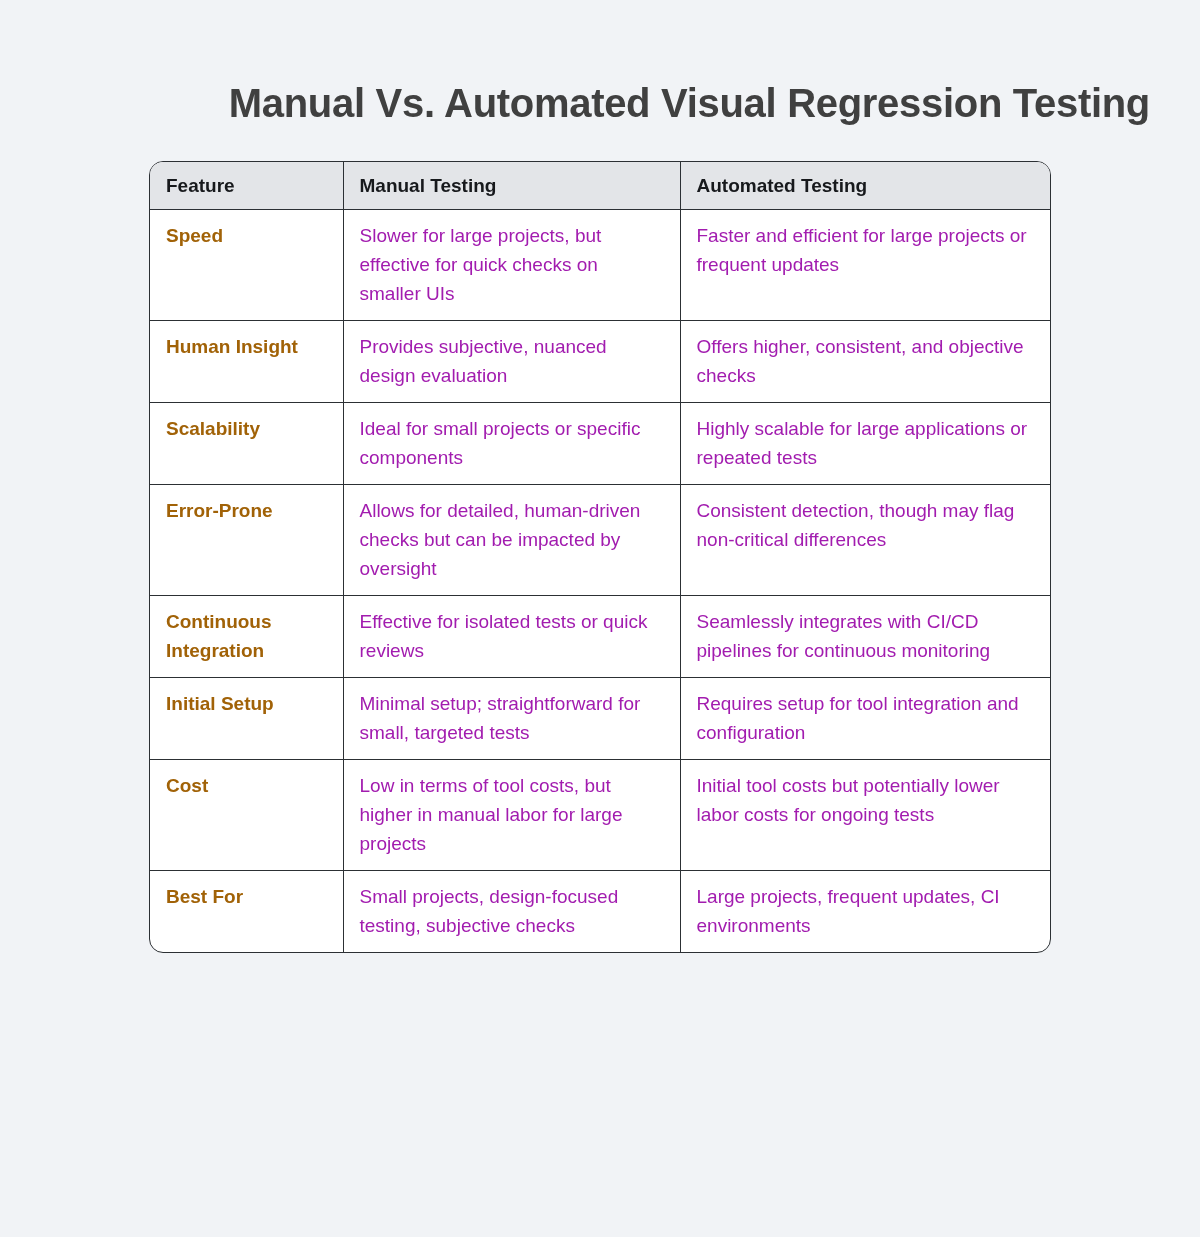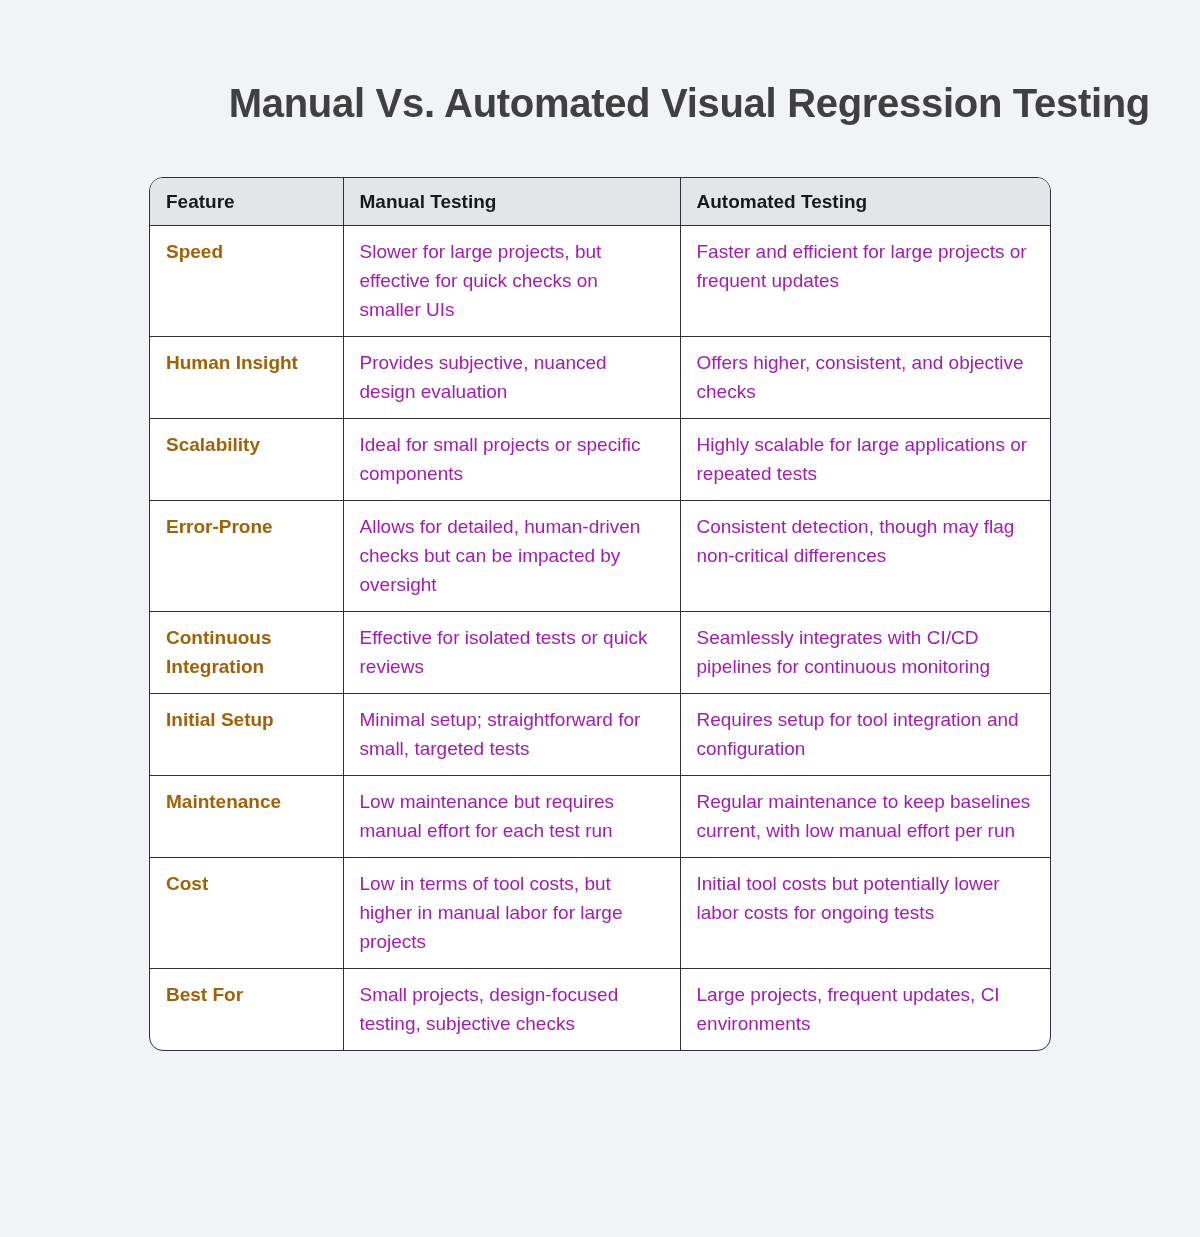--- a/index.html
+++ b/index.html
@@ -19,21 +19,21 @@
     width: 1100px;
     text-align: right;
     font-size: 40px;
     line-height: 42px;
     font-weight: 700;
     letter-spacing: -0.3px;
     color: #404040;
   }
   .table-wrap {
     width: 902px;
-    margin: 53px auto 0 auto;
+    margin: 37px auto 0 auto;
     background: #ffffff;
     border: 1.5px solid #2c3034;
     border-radius: 14px;
     overflow: hidden;
     box-sizing: border-box;
   }
   table.cmp {
     width: 100%;
     border-collapse: collapse;
     table-layout: fixed;
@@ -115,25 +115,20 @@
         <td class="feature">Continuous Integration</td>
         <td class="desc">Effective for isolated tests or quick reviews</td>
         <td class="desc">Seamlessly integrates with CI/CD pipelines for continuous monitoring</td>
       </tr>
       <tr>
         <td class="feature">Initial Setup</td>
         <td class="desc">Minimal setup; straightforward for small, targeted tests</td>
         <td class="desc">Requires setup for tool integration and configuration</td>
       </tr>
       <tr>
-        <td class="feature">Maintenance</td>
-        <td class="desc">Low maintenance but requires manual effort for each test run</td>
-        <td class="desc">Regular maintenance to keep baselines current, with low manual effort per run</td>
-      </tr>
-      <tr>
         <td class="feature">Cost</td>
         <td class="desc">Low in terms of tool costs, but higher in manual labor for large projects</td>
         <td class="desc">Initial tool costs but potentially lower labor costs for ongoing tests</td>
       </tr>
       <tr>
         <td class="feature">Best For</td>
         <td class="desc">Small projects, design-focused testing, subjective checks</td>
         <td class="desc">Large projects, frequent updates, CI environments</td>
       </tr>
     </tbody>

